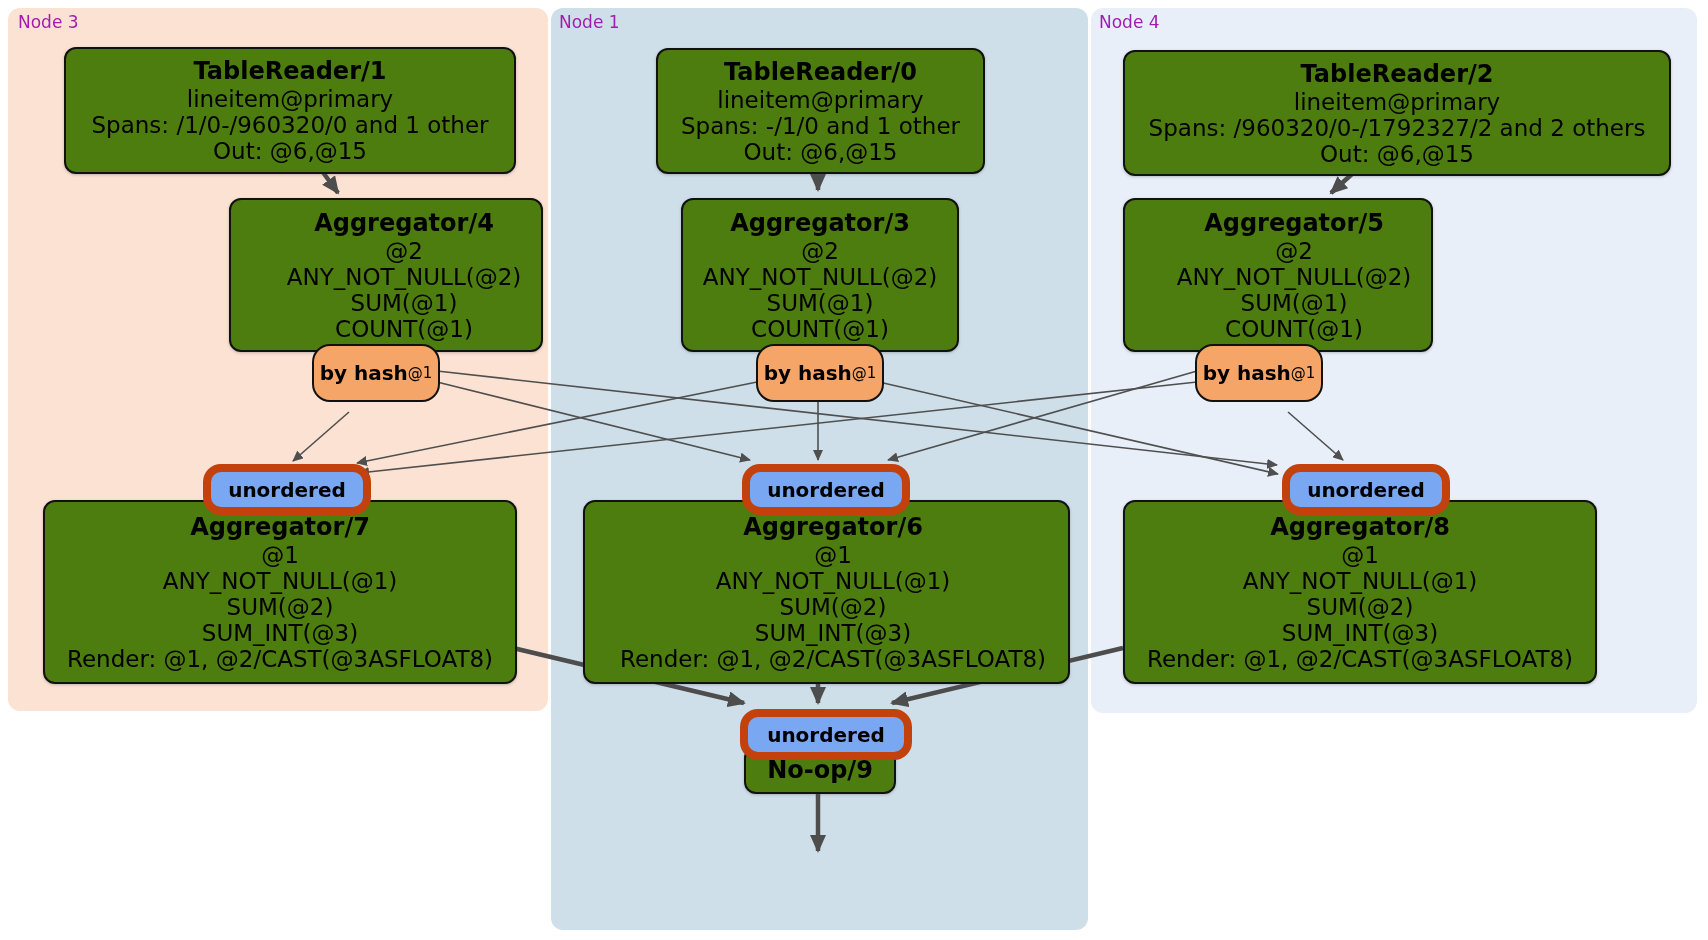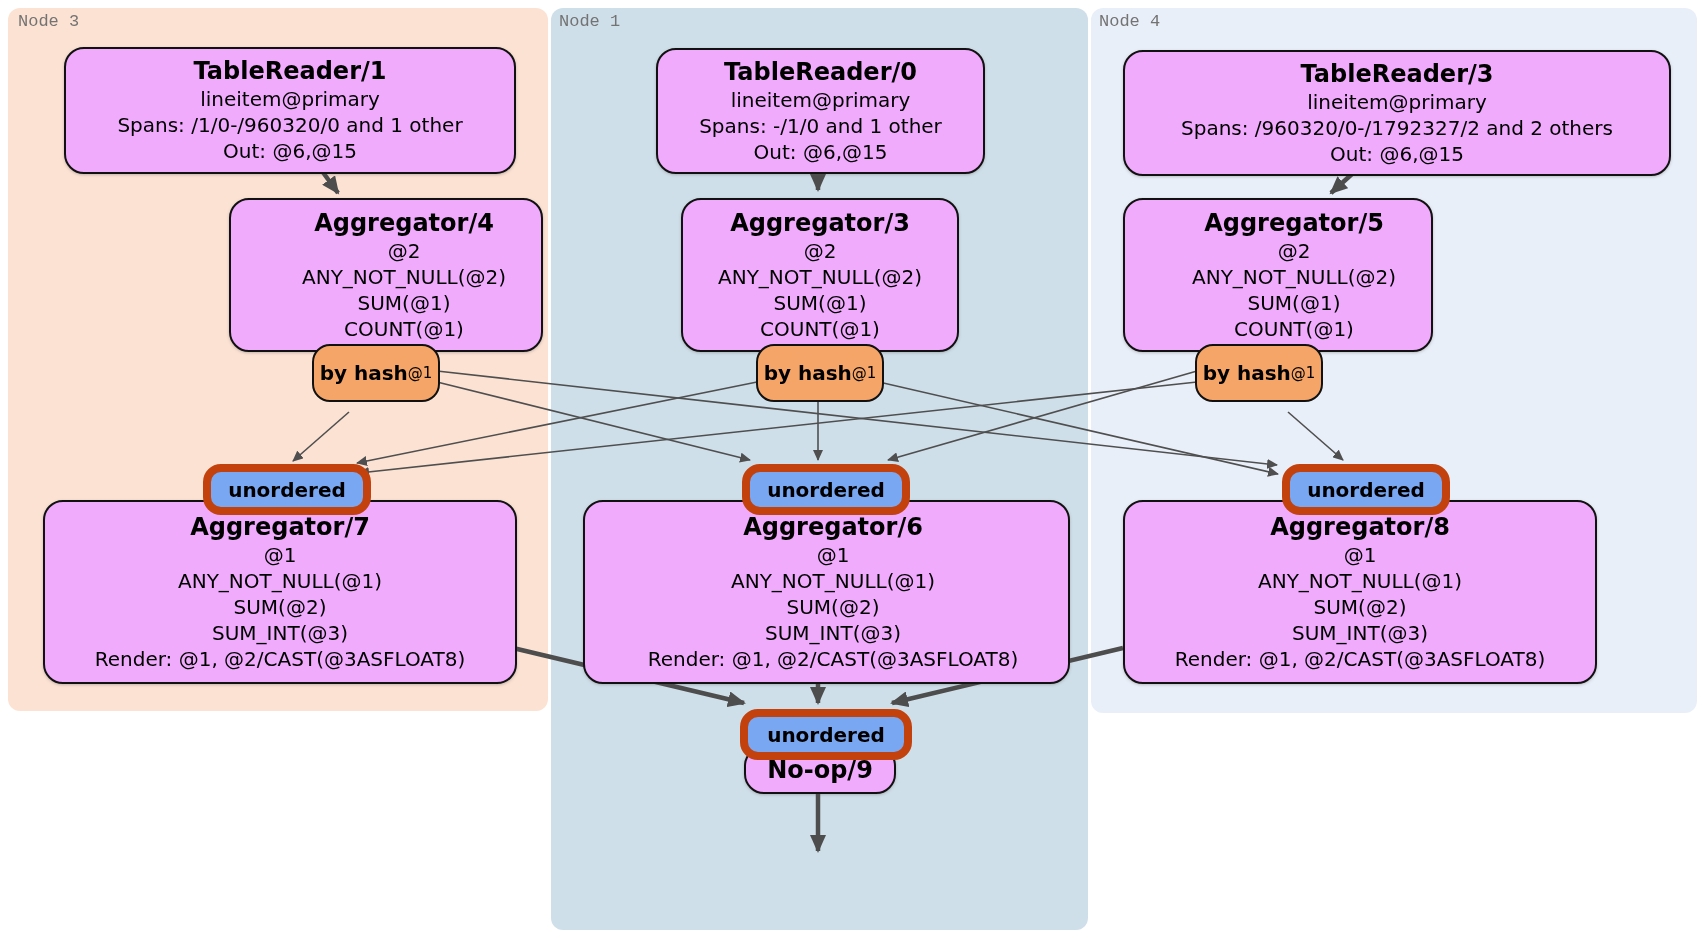--- a/index.html
+++ b/index.html
@@ -2,30 +2,30 @@
 <html><head>
 <meta charset="utf-8">
 <style>
   html,body{margin:0;padding:0;background:#ffffff;}
   .canvas{
     position:relative;width:1708px;height:940px;overflow:hidden;
     font-family:"DejaVu Sans","Liberation Sans",sans-serif;color:#000;
     background:#ffffff;
   }
   .region{position:absolute;border-radius:12px;}
-  .region-label{position:absolute;font-size:17px;color:#737373;z-index:4;font-family:Liberation Mono, monospace;}
+  .region-label{position:absolute;font-size:17px;color:#a21caf;z-index:4;}
   #edges{position:absolute;left:0;top:0;z-index:1;pointer-events:none;}
   .pbox{
-    position:absolute;z-index:2;background:#f0abfc;border:2px solid #111;
-    border-radius:20px;display:flex;flex-direction:column;align-items:center;
+    position:absolute;z-index:2;background:#4d7c0f;border:2px solid #111;
+    border-radius:12px;display:flex;flex-direction:column;align-items:center;
     justify-content:center;text-align:center;
     box-shadow:0 1px 3px rgba(90,90,90,.35);
   }
   .btitle{font-size:24px;font-weight:bold;line-height:29px;white-space:nowrap;}
-  .bline{font-size:20px;line-height:26px;white-space:nowrap;}
+  .bline{font-size:23px;line-height:26px;white-space:nowrap;}
   .router{
     position:absolute;z-index:3;background:#f5a567;border:2px solid #111;
     border-radius:18px;display:flex;flex-direction:row;align-items:center;
     justify-content:center;text-align:center;width:124px;height:54px;
   }
   .router .rlabel{font-size:20px;font-weight:bold;line-height:24px;}
   .router .rdetail{font-size:15px;line-height:18px;}
   .sync{
     position:absolute;z-index:3;background:#7aa7f2;border:8px solid #c2410c;
     border-radius:18px;display:flex;align-items:center;justify-content:center;
@@ -136,21 +136,21 @@
     <div class="bline">Render: @1, @2/CAST(@3ASFLOAT8)</div>
   </div>
   <div class="sync" style="left:740px;top:709px;width:156px;">
     <span>unordered</span>
   </div>
   <div class="pbox" style="left:744px;top:746px;width:148px;height:44px;">
     <div class="btitle">No-op/9</div>
   </div>
 
   <div class="pbox" style="left:1123px;top:50px;width:544px;height:122px;">
-    <div class="btitle">TableReader/3</div>
+    <div class="btitle">TableReader/2</div>
     <div class="bline">lineitem@primary</div>
     <div class="bline">Spans: /960320/0-/1792327/2 and 2 others</div>
     <div class="bline">Out: @6,@15</div>
   </div>
   <div class="pbox" style="left:1123px;top:198px;width:274px;height:150px;padding-left:32px;">
     <div class="btitle">Aggregator/5</div>
     <div class="bline">@2</div>
     <div class="bline">ANY_NOT_NULL(@2)</div>
     <div class="bline">SUM(@1)</div>
     <div class="bline">COUNT(@1)</div>

